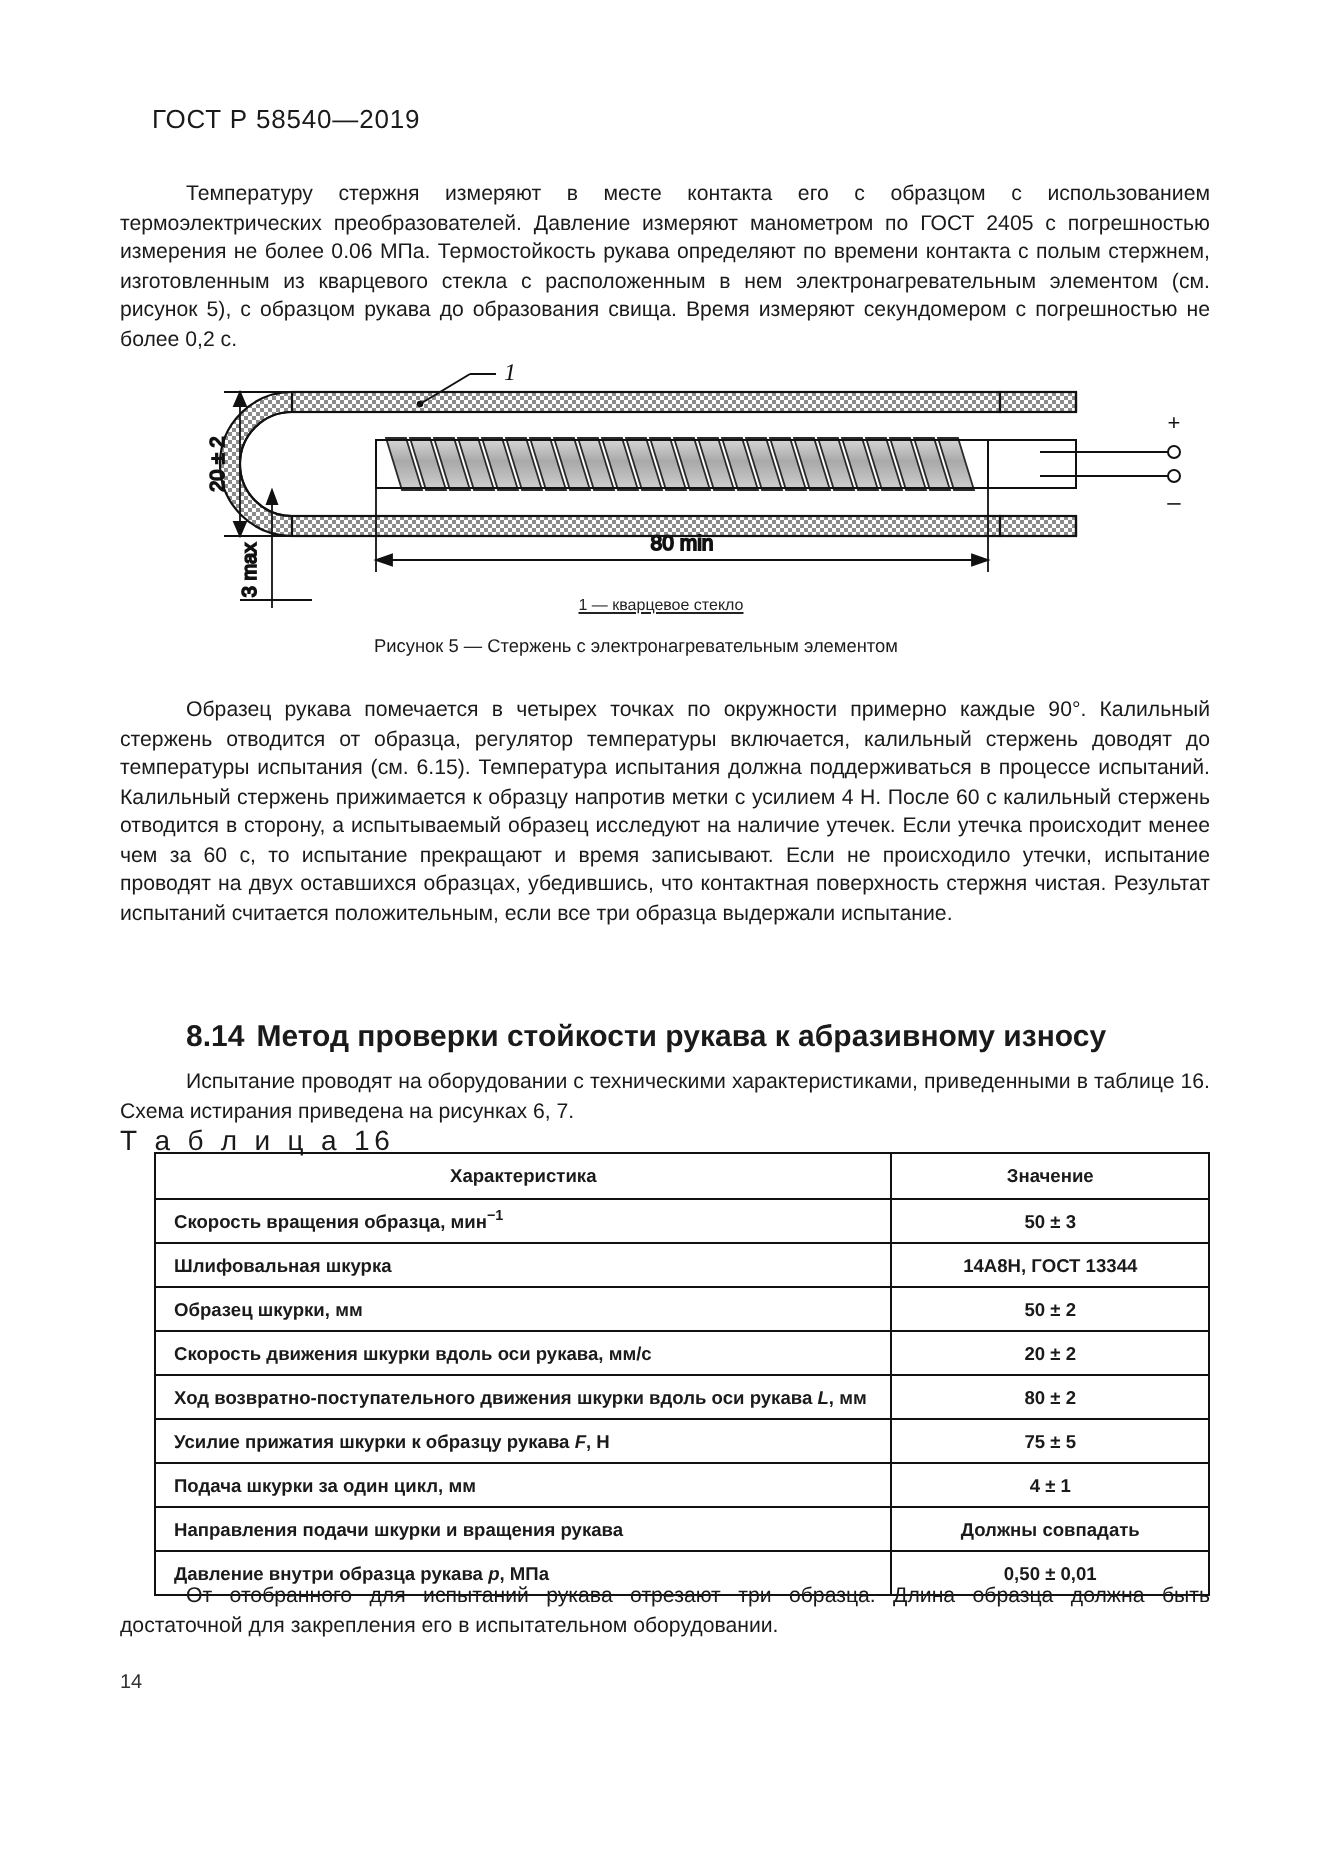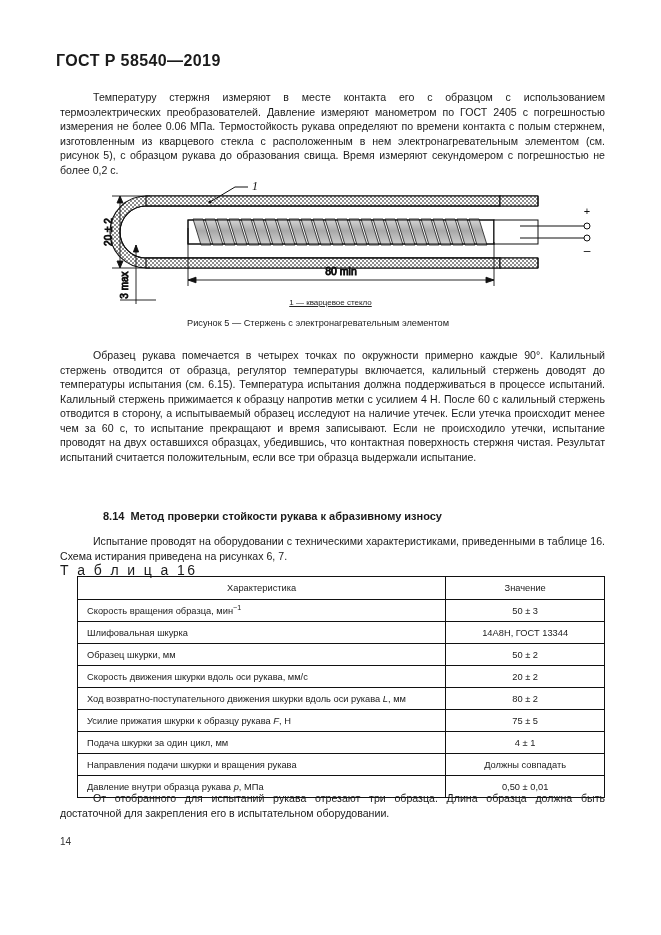--- a/index.html
+++ b/index.html
@@ -18,23 +18,23 @@
   .page {
     position: absolute;
     inset: 0;
     background: #fff;
   }
 
   
   .header {
     position: absolute;
     top: 52px;
-    left: 56px;
-    font-size: 16px;
-    font-weight: bold;
+    left: 76px;
+    font-size: 13px;
+    font-weight: normal;
     letter-spacing: 0.4px;
   }
 
   
   .content {
     position: absolute;
     left: 60px;
     top: 90px;
     width: 545px;
   }
@@ -72,23 +72,23 @@
     left: 0;
     width: 636px;
     text-align: center;
     font-size: 9.2px;
     color: #1a1a1a;
   }
 
   
   .section-head {
     position: absolute;
-    left: 103px;
+    left: 93px;
     top: 510px;
-    font-size: 11px;
+    font-size: 15px;
     font-weight: bold;
   }
   .section-head .num { margin-right: 6px; }
 
   .para-after-head {
     position: absolute;
     left: 60px;
     top: 534px;
     width: 545px;
   }
@@ -106,21 +106,21 @@
     left: 77px;
     top: 576px;
     width: 528px;
     border-collapse: collapse;
     font-size: 9.3px;
   }
   table.spec th, table.spec td {
     border: 1px solid #111;
     padding: 0;
     height: 21px;
-    font-weight: normal;
+    font-weight: bold;
   }
   table.spec th {
     text-align: center;
     height: 22px;
   }
   table.spec td.charac {
     text-align: left;
     padding-left: 9px;
     margin-top: 40px;
   }

